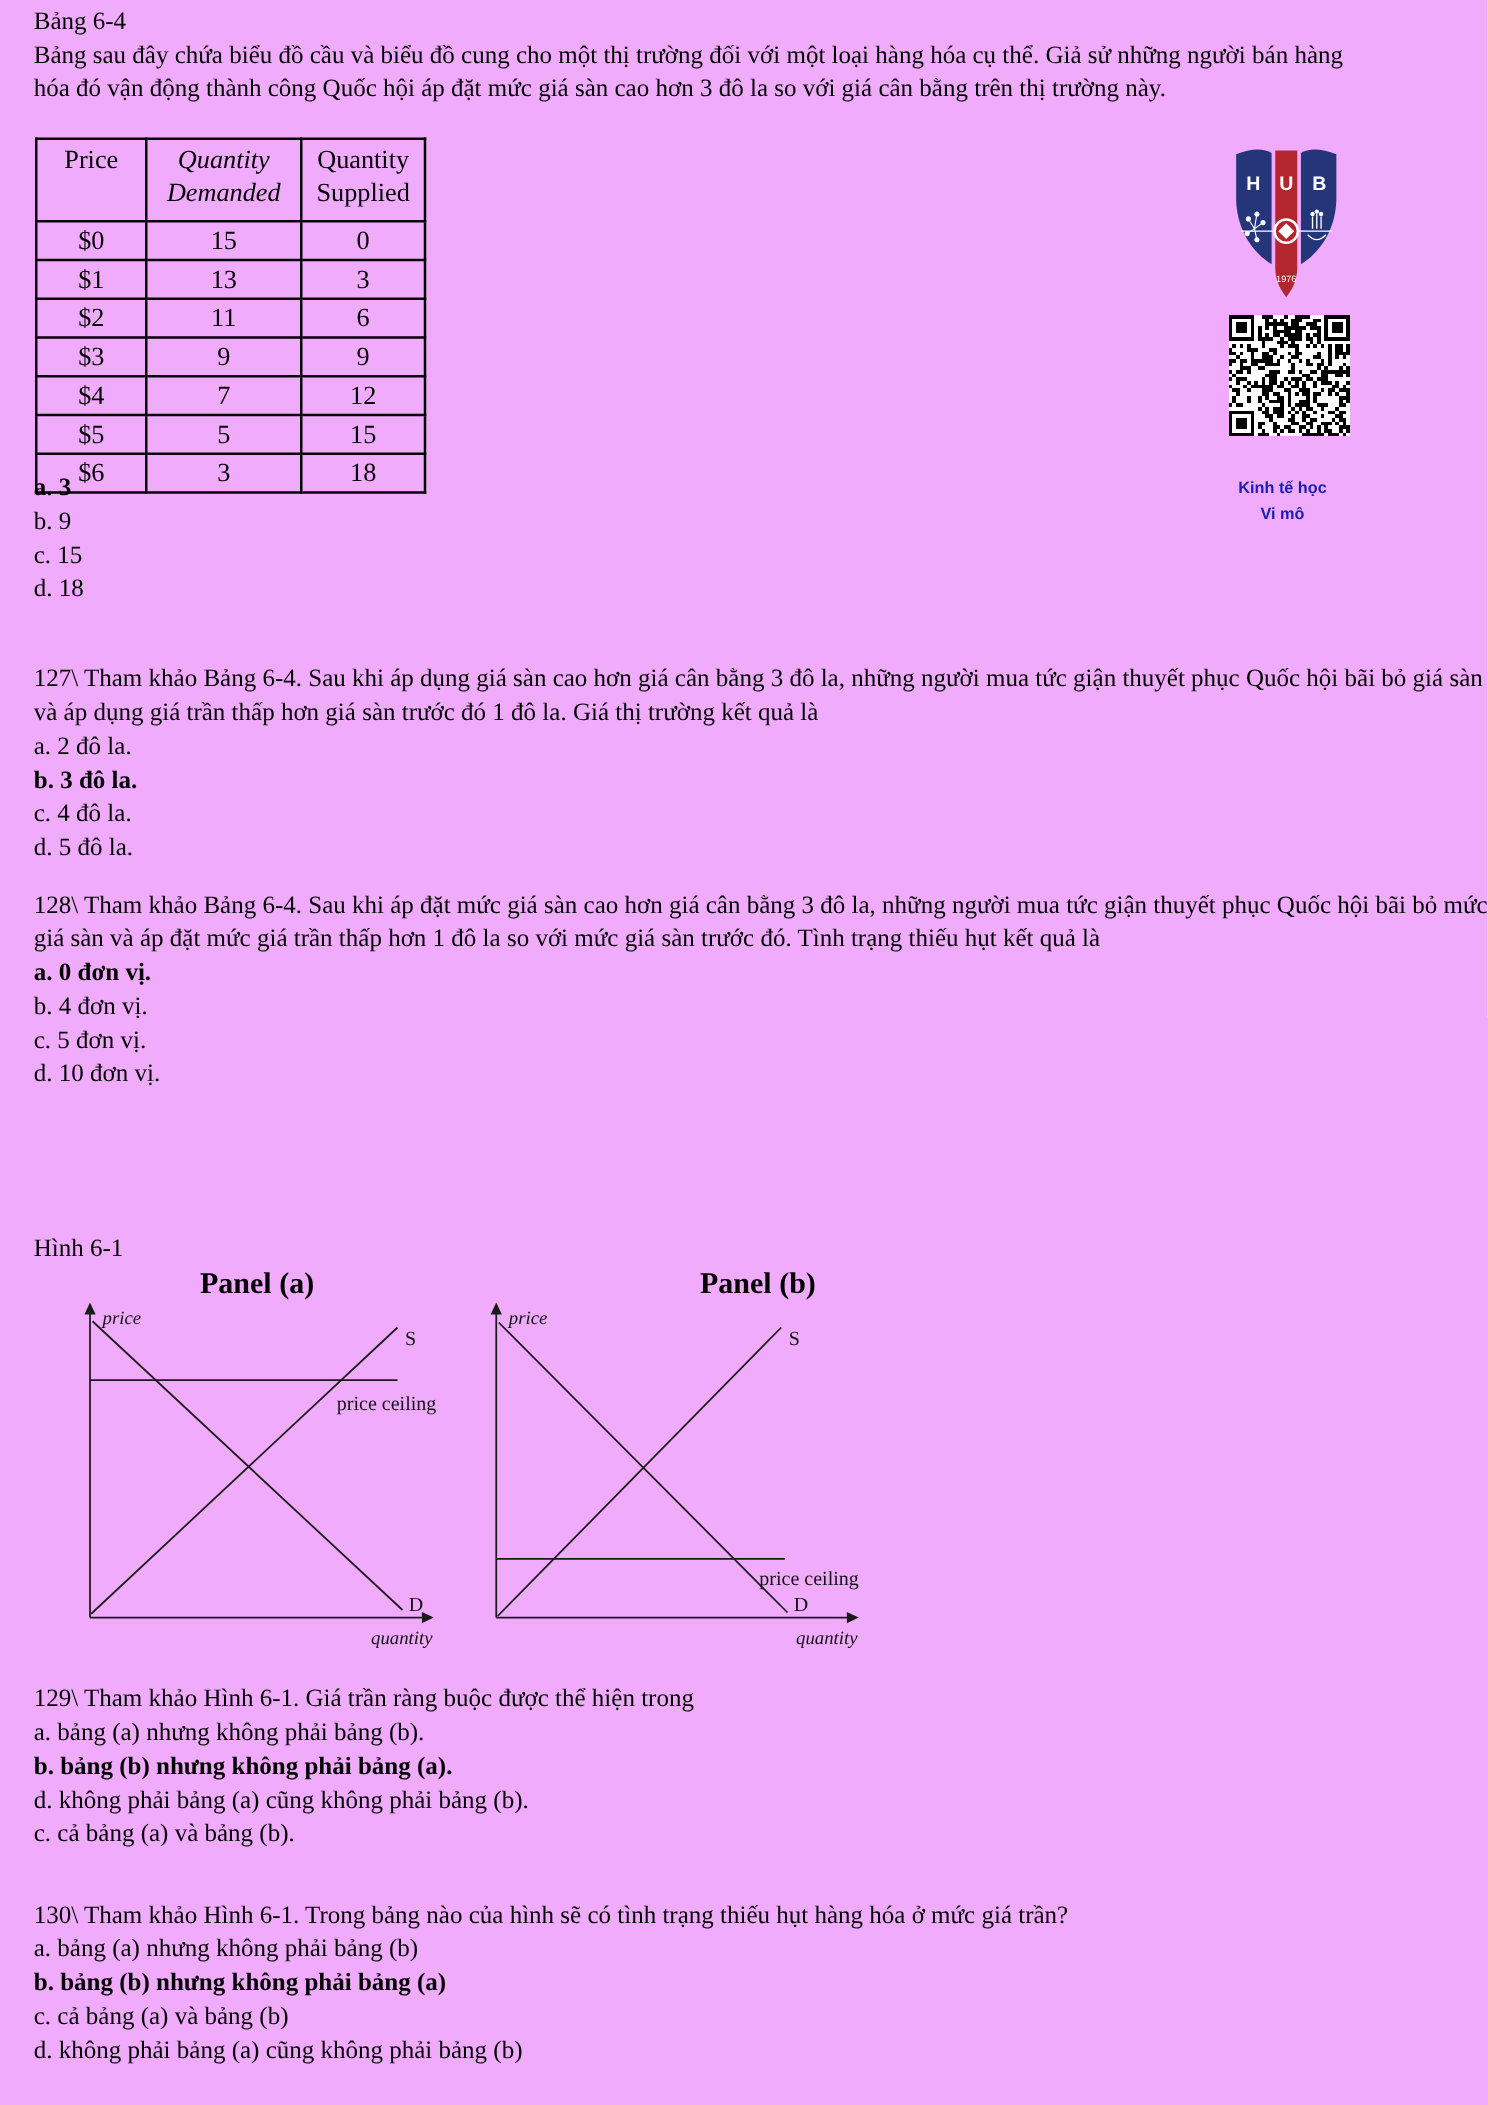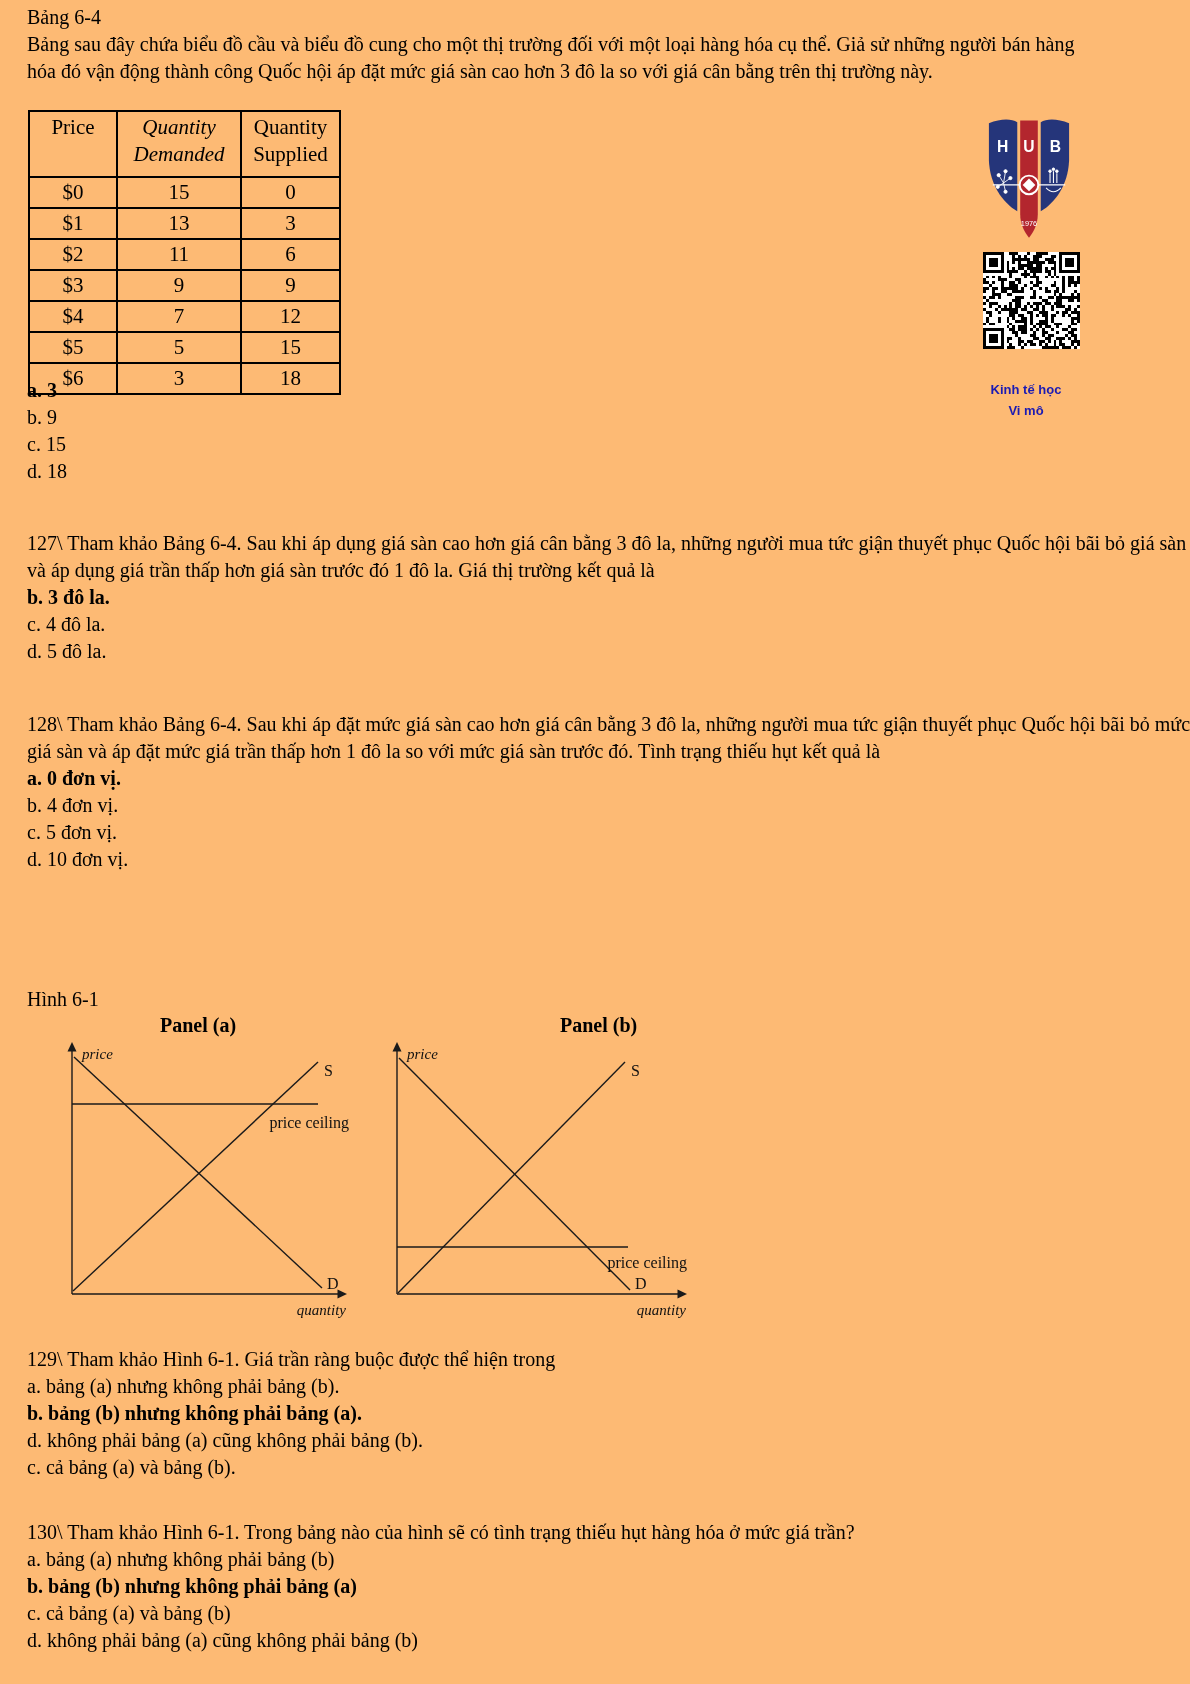--- a/index.html
+++ b/index.html
@@ -1,33 +1,33 @@
 <!DOCTYPE html>
 <html><head>
 <meta charset="utf-8">
 <style>
   html,body{margin:0;padding:0;background:#e8e8e8;}
-  #page{position:relative;width:1190px;height:1684px;background:#fdba74;margin:0 auto;
+  #page{position:relative;width:1190px;height:1684px;background:#f0abfc;margin:0 auto;
         font-family:"Liberation Serif",serif;font-size:20px;color:#000;overflow:hidden;}
   .abs{position:absolute;}
   .ln{line-height:27px;}
   .qblock{line-height:27px;width:1164px;}
   .opt{line-height:27px;}
   .bold{font-weight:bold;}
   
   table.data{border-collapse:collapse;font-size:21px;}
   table.data th,table.data td{border:2px solid #000;text-align:center;padding:0;}
   table.data th{width:86px;height:62px;vertical-align:top;font-weight:normal;line-height:27px;padding-top:2px;}
   table.data th.c2{width:122px;font-style:italic;} table.data th.c3{width:97px;}
   table.data td{height:29px;line-height:29px;}
   
   .caption{font-family:"Liberation Sans",sans-serif;font-weight:bold;font-size:13px;
            width:160px;text-align:center;line-height:21px;}
   
-  .panel-title{font-weight:bold;font-size:20px;}
+  .panel-title{font-weight:bold;font-size:24px;}
   svg text.axlbl{font-family:"Liberation Serif",serif;font-style:italic;font-size:15px;fill:#111;}
   svg text.curve{font-family:"Liberation Serif",serif;font-size:16px;fill:#111;}
 </style>
 </head>
 <body>
 
 <div id="page">
 
   <div class="abs ln" style="left:27px;top:4px;">Bảng 6-4</div>
 
@@ -153,20 +153,21 @@
 
   <div class="abs qblock" style="left:27px;top:377px;">
     <div class="opt bold">a. 3</div>
     <div class="opt">b. 9</div>
     <div class="opt">c. 15</div>
     <div class="opt">d. 18</div>
   </div>
 
   <div class="abs qblock" style="left:27px;top:530px;">
     <div>127\ Tham khảo Bảng 6-4. Sau khi áp dụng giá sàn cao hơn giá cân bằng 3 đô la, những người mua tức giận thuyết phục Quốc hội bãi bỏ giá sàn và áp dụng giá trần thấp hơn giá sàn trước đó 1 đô la. Giá thị trường kết quả là</div>
+    <div class="opt">a. 2 đô la.</div>
     <div class="opt bold">b. 3 đô la.</div>
     <div class="opt">c. 4 đô la.</div>
     <div class="opt">d. 5 đô la.</div>
   </div>
 
   <div class="abs qblock" style="left:27px;top:711px;">
     <div>128\ Tham khảo Bảng 6-4. Sau khi áp đặt mức giá sàn cao hơn giá cân bằng 3 đô la, những người mua tức giận thuyết phục Quốc hội bãi bỏ mức giá sàn và áp đặt mức giá trần thấp hơn 1 đô la so với mức giá sàn trước đó. Tình trạng thiếu hụt kết quả là</div>
     <div class="opt bold">a. 0 đơn vị.</div>
     <div class="opt">b. 4 đơn vị.</div>
     <div class="opt">c. 5 đơn vị.</div>

